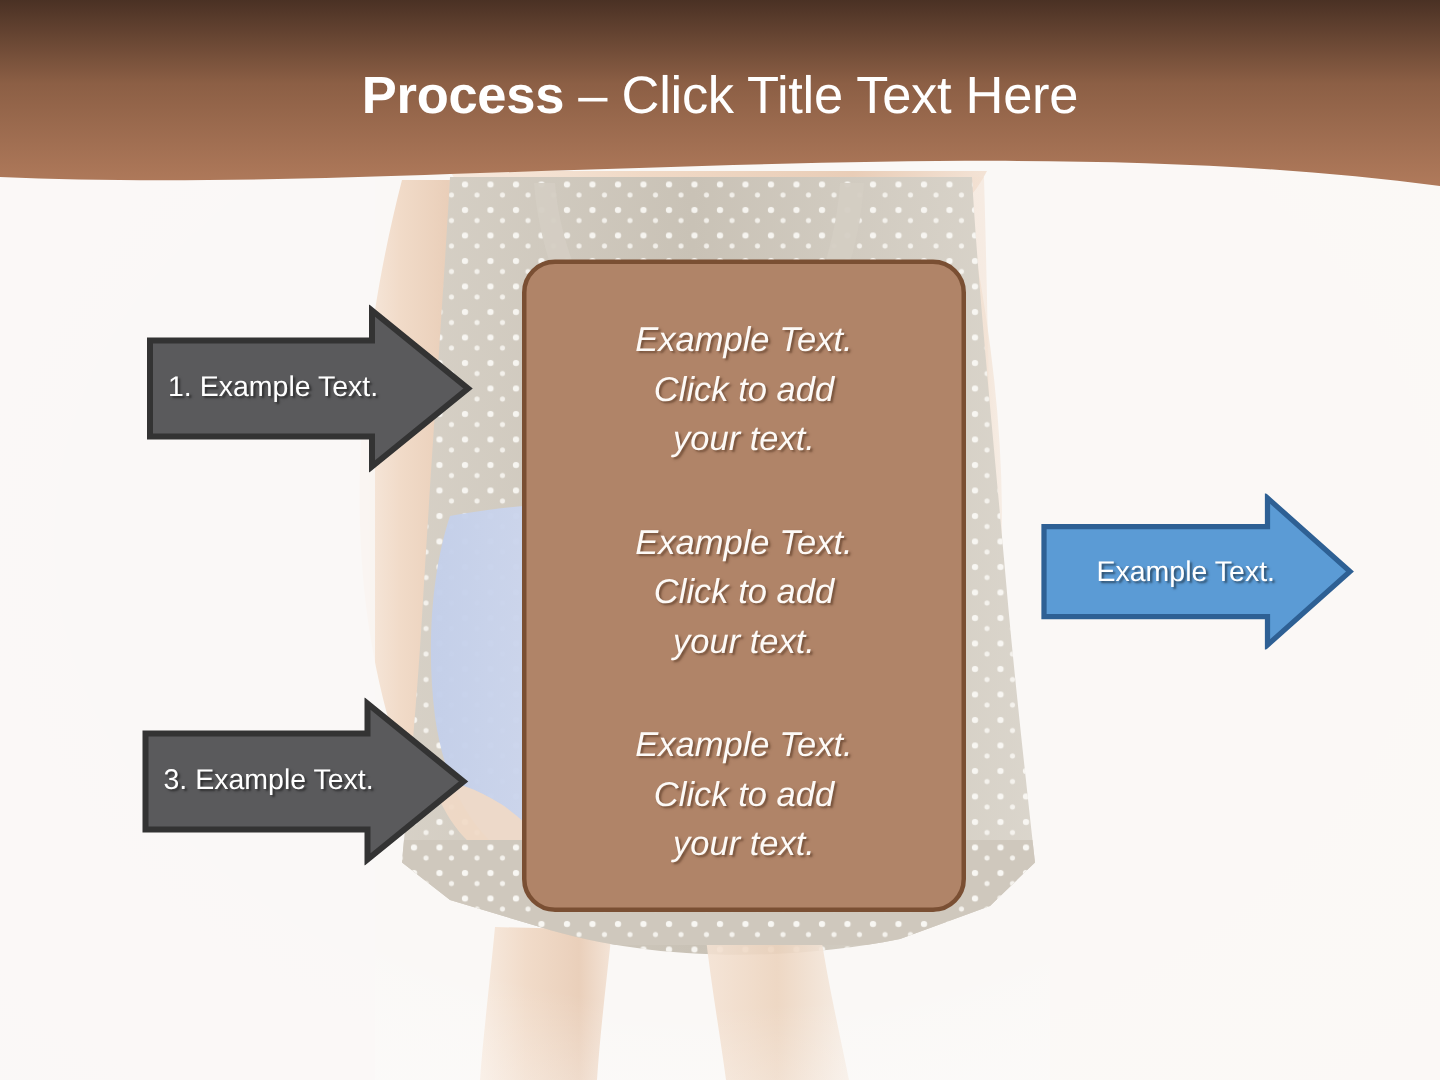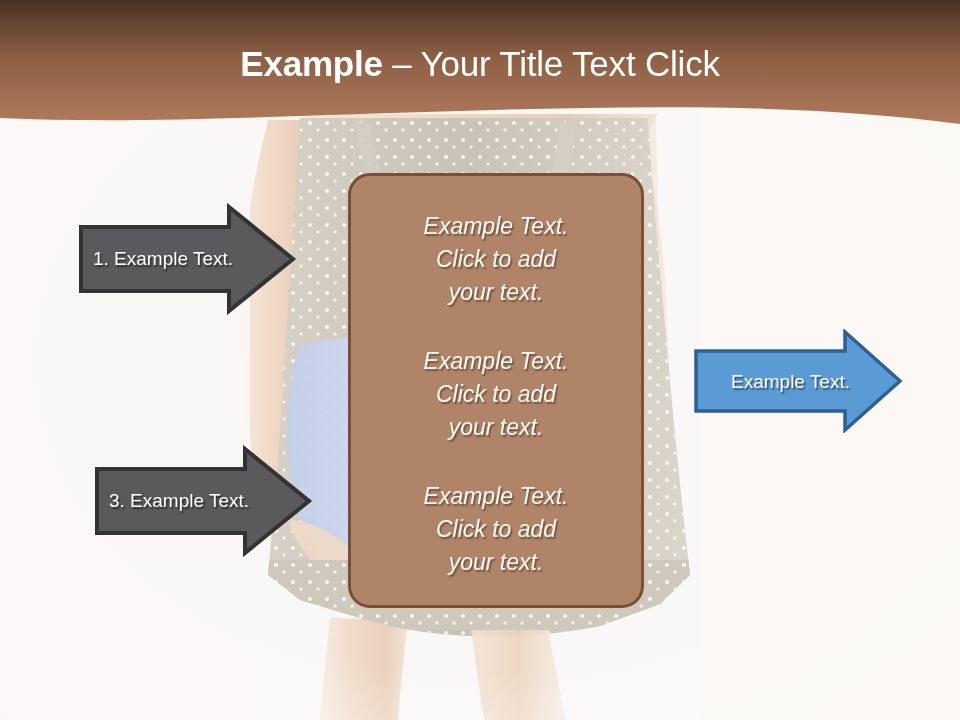--- a/index.html
+++ b/index.html
@@ -105,23 +105,23 @@
     position: absolute;
     font-family: "Liberation Sans", sans-serif;
     font-size: 19px;
     color: #ffffff;
     white-space: nowrap;
     text-shadow: 1.5px 1.5px 1.5px rgba(0,0,0,0.5);
     pointer-events: none;
   }
 
   
-  #arrow-1 { left: 77px; top: 203px; width: 220px; height: 112px; text-decoration: underline; }
+  #arrow-1 { left: 96px; top: 203px; width: 220px; height: 112px; text-decoration: underline; }
   #arrow-2 { left: 93px; top: 332px; width: 220px; height: 112px; }
-  #arrow-3 { left: 93px; top: 445px; width: 220px; height: 112px; }
+  #arrow-3 { left: 93px; top: 465px; width: 220px; height: 112px; }
   .gray-label { left: 16px; top: 45px; }
 
   
   #arrow-blue { left: 693px; top: 329px; width: 210px; height: 104px; }
   .blue-label { left: 38px; top: 42px; }
 </style>
 </head>
 <body>
 
 <div id="slide">
@@ -226,21 +226,21 @@
         <linearGradient id="bannerGrad" x1="0" y1="0" x2="0" y2="1">
           <stop offset="0%" stop-color="#4a3124"></stop>
           <stop offset="45%" stop-color="#8c5f45"></stop>
           <stop offset="100%" stop-color="#b07a5b"></stop>
         </linearGradient>
       </defs>
       <path d="M0,0 L960,0 L960,124 C760,98 560,108 300,116 C190,120 90,122 0,118 Z" fill="url(#bannerGrad)"></path>
     </svg>
 
     <div id="title-text-wrap">
-      <span class="title-main">Example</span><span class="title-sub"> – </span><span class="title-sub">Your Title Text Click</span>
+      <span class="title-main">Process</span><span class="title-sub"> – </span><span class="title-sub">Click Title Text Here</span>
     </div>
   </div>
 
   <div class="arrow" id="arrow-1">
     <svg width="220" height="112" viewBox="0 0 220 112" xmlns="http://www.w3.org/2000/svg">
       <path d="M4,24 L152,24 L152,4 L216,56 L152,108 L152,88 L4,88 Z" fill="#5a5a5c" stroke="#333333" stroke-width="4" stroke-linejoin="miter"></path>
     </svg>
     <span class="arrow-label gray-label">1. Example Text.</span>
   </div>
 

